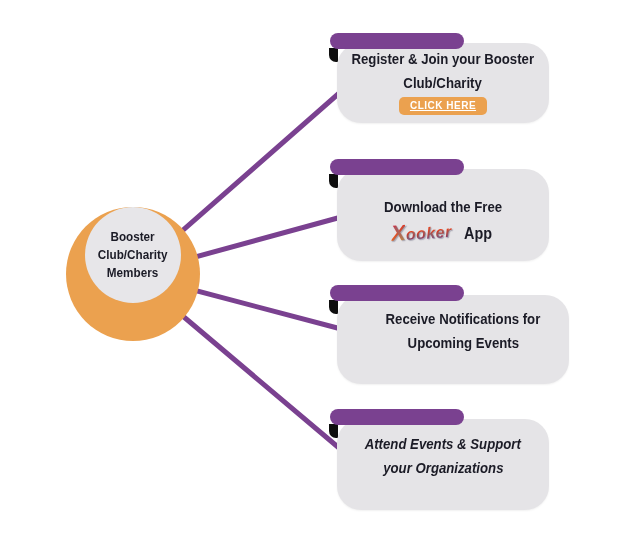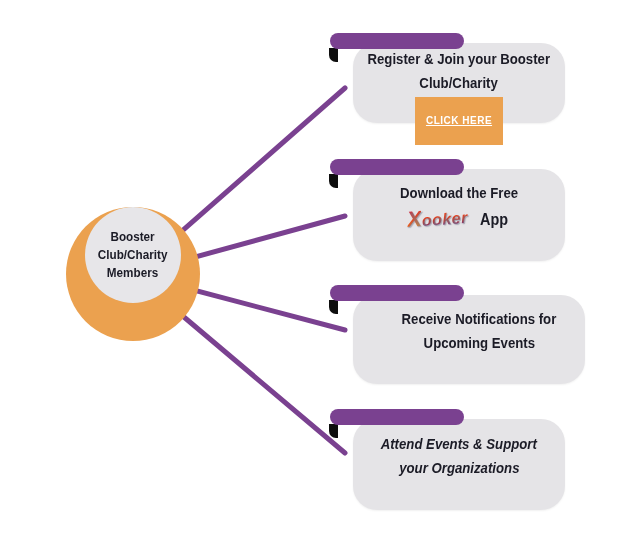--- a/index.html
+++ b/index.html
@@ -24,36 +24,35 @@
     white-space:nowrap;transform:scaleX(.9);transform-origin:50% 50%;
   }
 
   
   .card{position:absolute;left:330px;width:222px;z-index:1;}
   .card .body{
     position:absolute;left:7px;top:10px;width:212px;border-radius:24px;
     background:var(--card_bg,#E5E4E7);z-index:1;
     display:flex;flex-direction:column;align-items:center;
     box-shadow:0 1px 2px rgba(0,0,0,0.06);
-    margin-left:16px;
   }
   .card .tab{
     position:absolute;left:0;top:0;width:134px;height:16px;border-radius:9px;
     background:var(--purple,#7A4190);z-index:3;
   }
   .card .corner{
     position:absolute;left:-1px;top:15px;width:9px;height:14px;
     background:var(--black_accent,#0E0E0E);border-radius:0 0 0 7px;z-index:0;
   }
   .tline{
     font-size:15px;font-weight:bold;line-height:24px;color:var(--text,#1B1B26);
     white-space:nowrap;transform:scaleX(.88);transform-origin:50% 50%;
   }
   .cta{
-    display:inline-block;margin-top:2px;padding:18px 11px;border-radius:0;
+    display:inline-block;margin-top:2px;padding:3px 11px;border-radius:5px;
     background:var(--orange,#EBA14F);color:#fff;font-size:10px;font-weight:bold;
     letter-spacing:.5px;text-decoration:underline;cursor:pointer;line-height:12px;
   }
   .logo-row{display:flex;align-items:baseline;justify-content:center;line-height:26px;}
   .logo{
     font-style:italic;font-weight:bold;transform:rotate(-4deg);display:inline-block;
     text-shadow:1px 1px 1px rgba(120,120,140,.55);
   }
   .logo-x{
     font-size:22px;
@@ -97,21 +96,21 @@
     <div class="body" style="height:76px;padding-top:4px;">
       <div class="tline">Register &amp; Join your Booster</div>
       <div class="tline">Club/Charity</div>
       <a class="cta">CLICK HERE</a>
     </div>
     <div class="tab"></div>
   </div>
 
   <div class="card" style="top:159px;height:90px;">
     <div class="corner"></div>
-    <div class="body" style="height:80px;padding-top:12px;">
+    <div class="body" style="height:80px;padding-top:12px;justify-content:center;">
       <div class="tline">Download the Free</div>
       <div class="logo-row">
         <span class="logo"><span class="logo-x">X</span><span class="logo-rest">ooker</span></span>
         <span class="after-logo">App</span>
       </div>
     </div>
     <div class="tab"></div>
   </div>
 
   <div class="card" style="top:285px;height:87px;">

